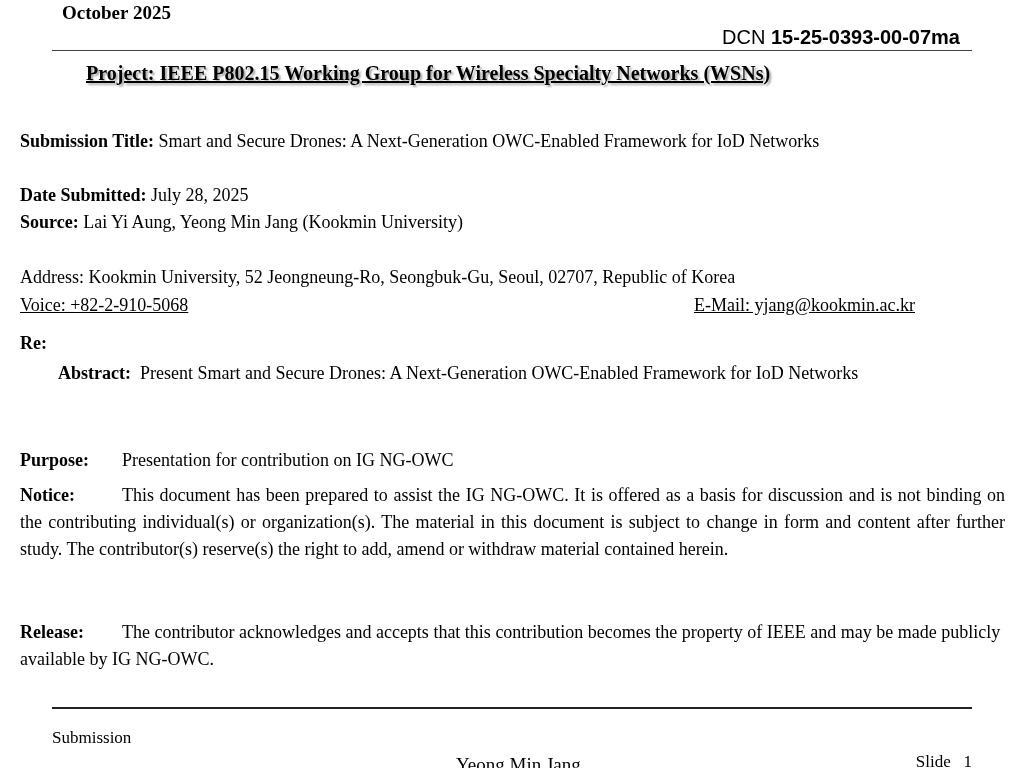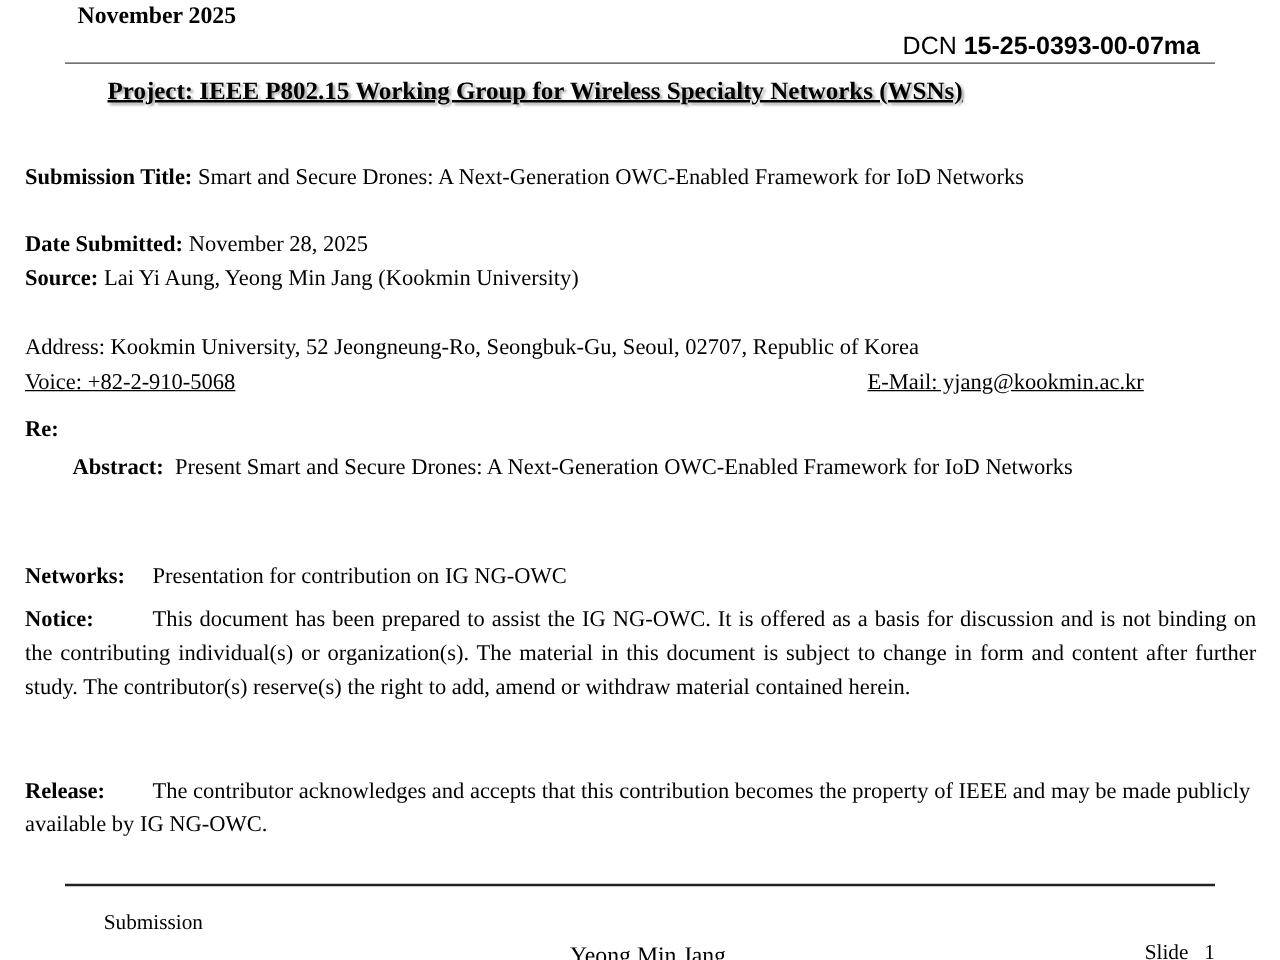--- a/index.html
+++ b/index.html
@@ -11,56 +11,56 @@
   .hdr-dcn b { font-weight: bold; }
   .hdr-line { left: 52px; top: 50px; width: 920px; height: 1px; background: #444; }
   .project { left: 86px; top: 62px; font-size: 20px; font-weight: bold; text-decoration: underline;
              text-shadow: 2px 2px 2px #aaa; }
   .body-text { left: 20px; width: 985px; font-size: 18px; line-height: 27px; }
   .lbl { font-weight: bold; }
   .justify { text-align: justify; }
   .tab { display: inline-block; width: 102px; }
   .row-split { display: flex; justify-content: space-between; width: 895px; text-decoration: underline; }
   .ftr-line { left: 52px; top: 707px; width: 920px; height: 2px; background: #222; }
-  .ftr-left { left: 52px; top: 728px; font-size: 17px; margin-left: 31px; }
+  .ftr-left { left: 52px; top: 728px; font-size: 17px; }
   .ftr-center { left: 456px; top: 754px; font-size: 19px; color: #000000; }
   .ftr-right { right: 52px; top: 724px; font-size: 17px; }
 </style>
 </head>
 <body>
 
-<div class="abs hdr-date">November 2025</div>
+<div class="abs hdr-date">October 2025</div>
 <div class="abs hdr-dcn"><span>DCN </span><b>15-25-0393-00-07ma</b></div>
 <div class="abs hdr-line"></div>
 <div class="abs project">Project: IEEE P802.15 Working Group for Wireless Specialty Networks (WSNs)</div>
 
 <div class="abs body-text" style="top:128px;">
   <span class="lbl">Submission Title:</span><span> Smart and Secure Drones: A Next-Generation  OWC-Enabled Framework for IoD Networks</span>
 </div>
 <div class="abs body-text" style="top:182px;">
-  <span class="lbl">Date Submitted:</span><span> November 28, 2025</span>
+  <span class="lbl">Date Submitted:</span><span> July 28, 2025</span>
 </div>
 <div class="abs body-text" style="top:209px;">
   <span class="lbl">Source:</span><span> Lai Yi Aung,  Yeong Min Jang (Kookmin University)</span>
 </div>
 
 <div class="abs body-text" style="top:264px;">Address: Kookmin University, 52 Jeongneung-Ro, Seongbuk-Gu, Seoul, 02707, Republic of Korea</div>
 <div class="abs body-text row-split" style="top:292px;">
   <span>Voice: +82-2-910-5068</span>
   <span>E-Mail: yjang@kookmin.ac.kr</span>
 </div>
 <div class="abs body-text" style="top:330px;">
   <span class="lbl">Re:</span>
 </div>
 
 <div class="abs body-text" style="top:360px;margin-left:38px;">
   <span class="lbl">Abstract:</span>&nbsp;&nbsp;<span>Present Smart and Secure Drones: A Next-Generation  OWC-Enabled Framework for IoD Networks</span>
 </div>
 <div class="abs body-text" style="top:447px;">
-  <span class="lbl tab">Networks:</span><span>Presentation for contribution on IG NG-OWC</span>
+  <span class="lbl tab">Purpose:</span><span>Presentation for contribution on IG NG-OWC</span>
 </div>
 <div class="abs body-text justify" style="top:482px;">
   <span class="lbl tab">Notice:</span><span>This document has been prepared to assist the IG NG-OWC.  It is offered as a basis for discussion and is not binding on the contributing individual(s) or organization(s). The material in this document is subject to change in form and content after further study. The contributor(s) reserve(s) the right to add, amend or withdraw material contained herein.</span>
 </div>
 <div class="abs body-text" style="top:619px;">
   <span class="lbl tab">Release:</span><span>The contributor acknowledges and accepts that this contribution becomes the property of IEEE and may be made publicly available by IG NG-OWC.</span>
 </div>
 
 <div class="abs ftr-line"></div>
 <div class="abs ftr-left">Submission</div>

